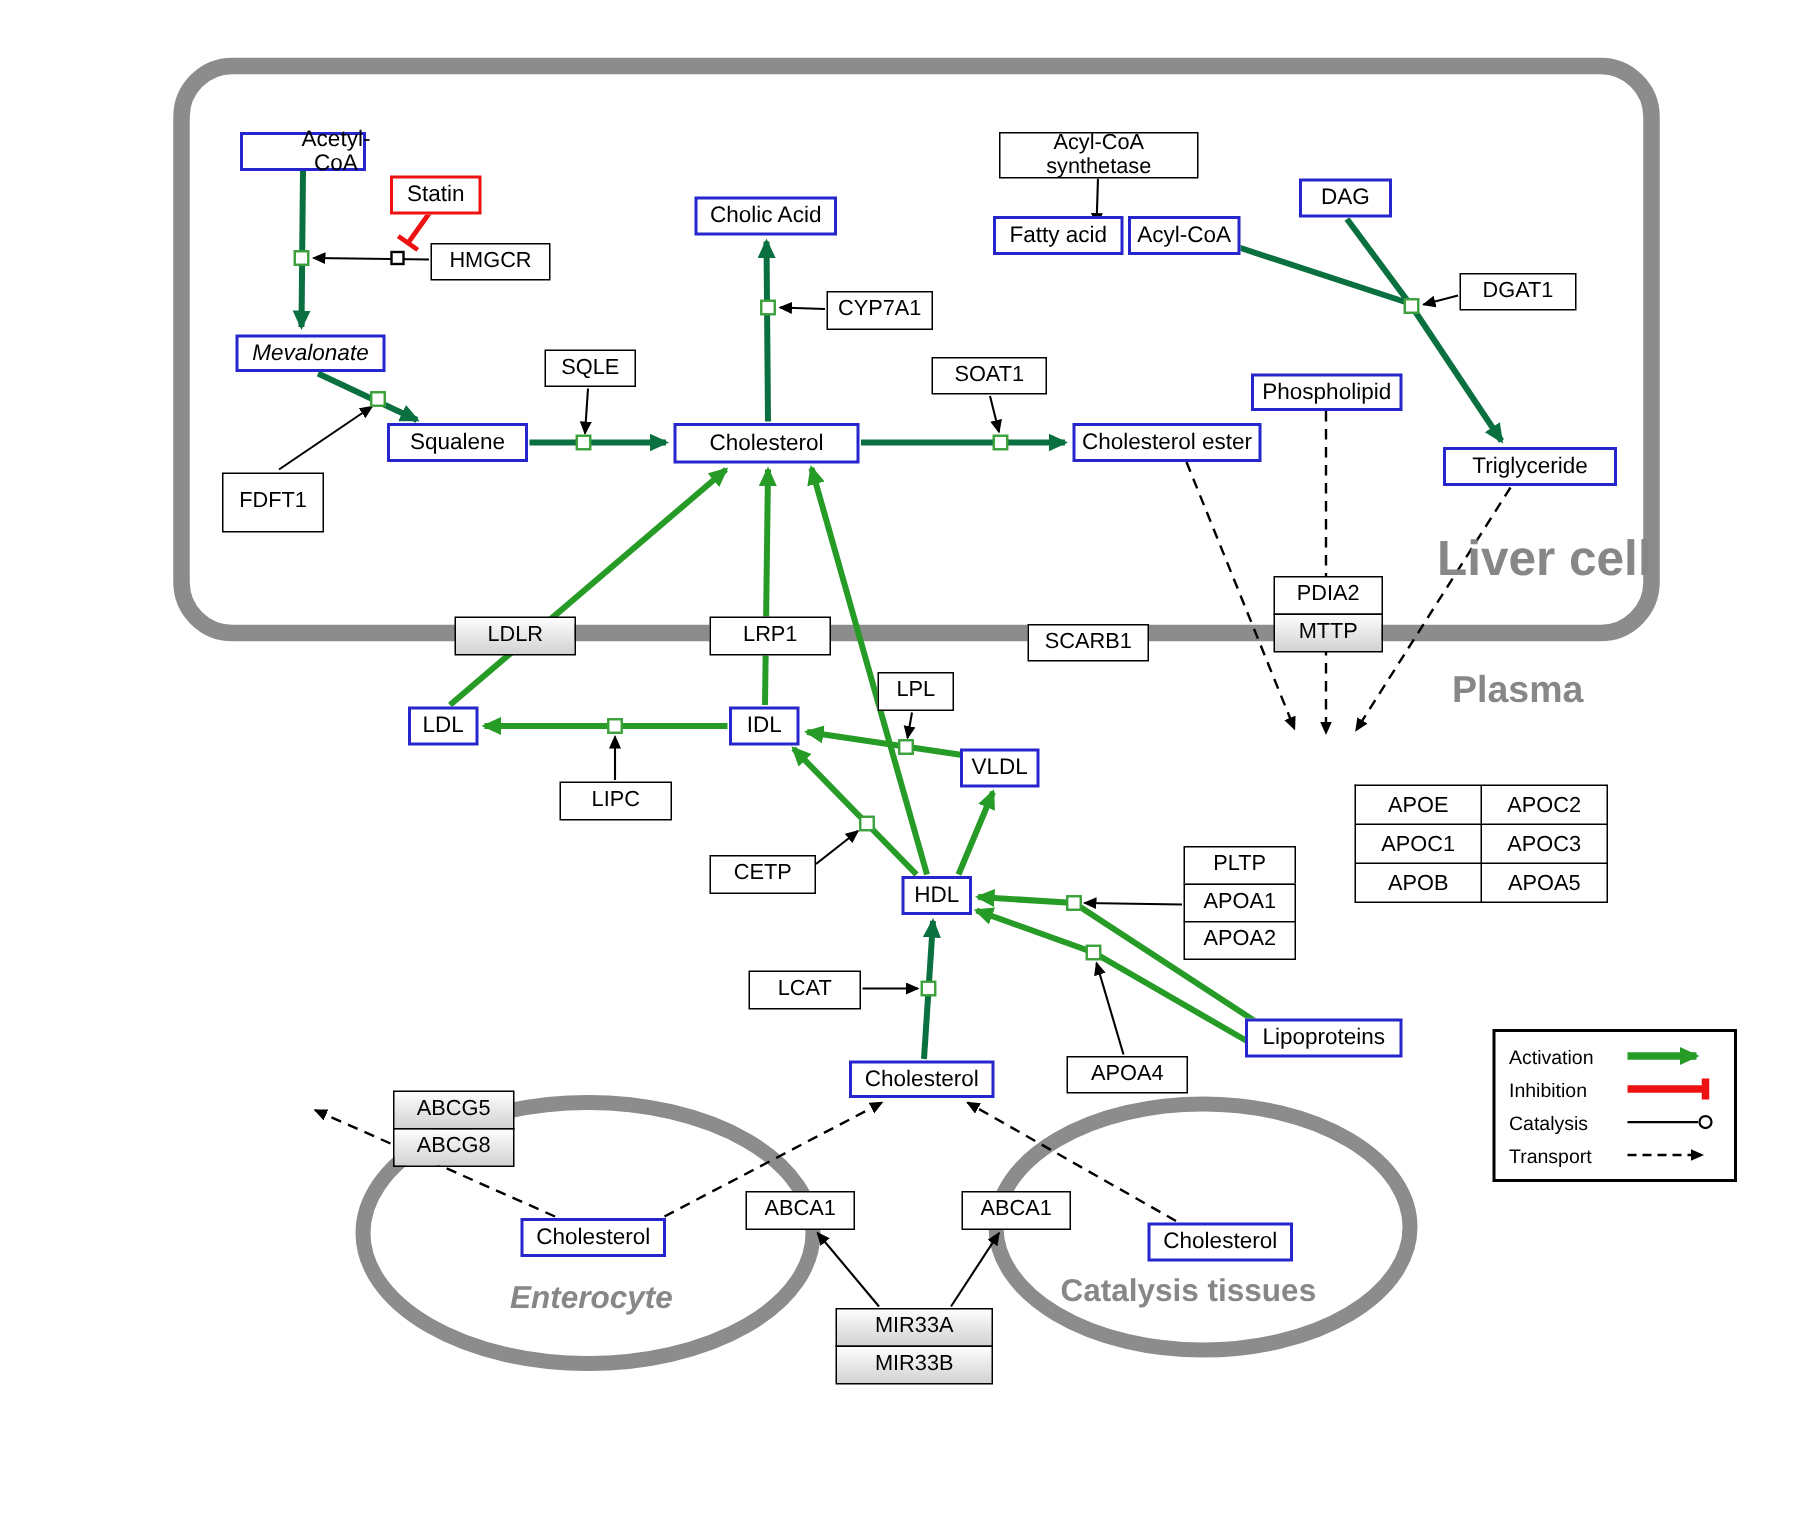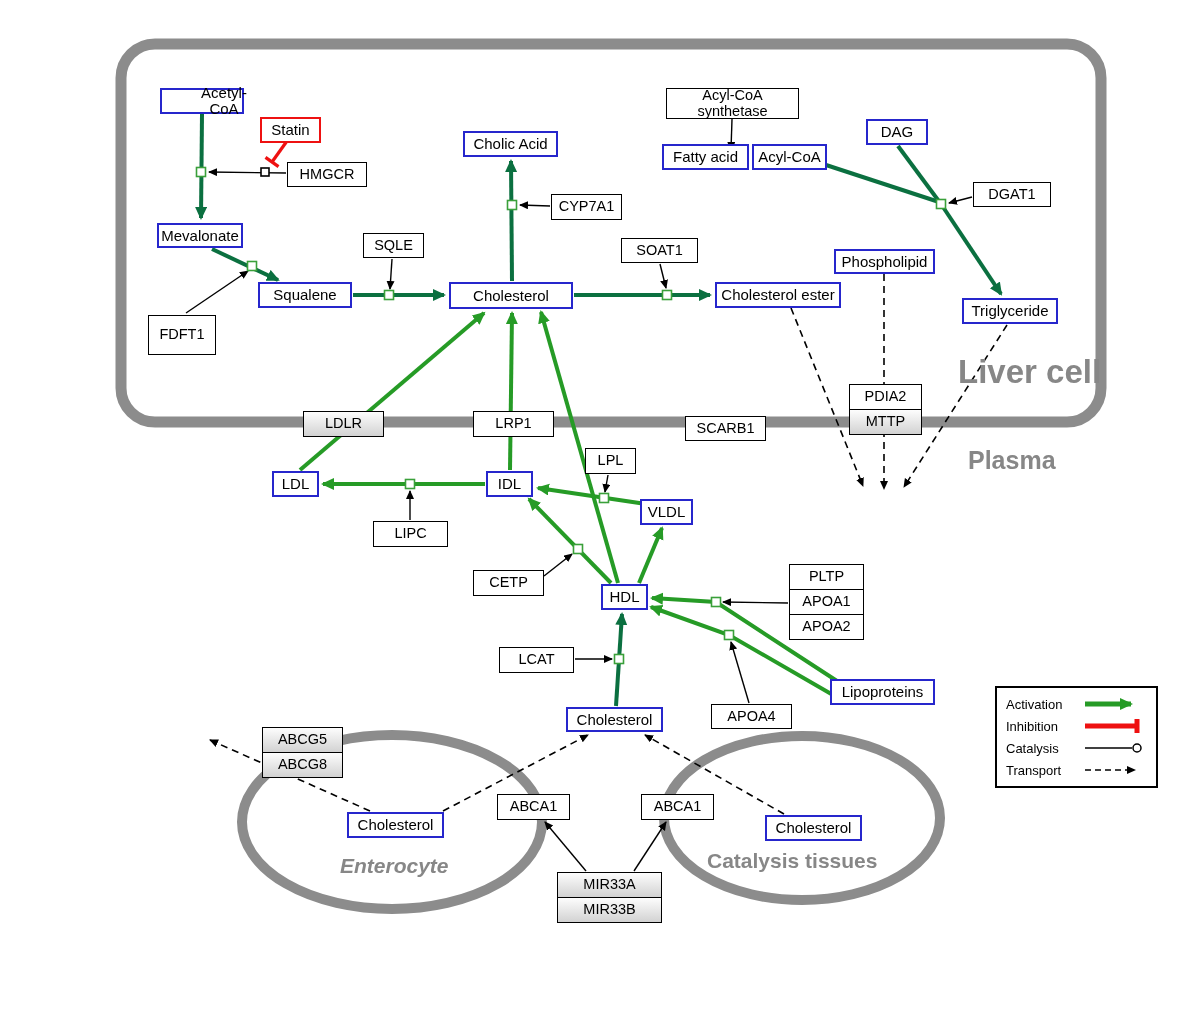--- a/index.html
+++ b/index.html
@@ -119,30 +119,30 @@
       <rect x="261" y="168" width="8" height="8" stroke="#000"></rect>
     </g>
   </svg>
 
   <div class="comp-label" style="left:958px;top:353px;font-size:33px;">Liver cell</div>
   <div class="comp-label" style="left:968px;top:446px;font-size:25px;">Plasma</div>
   <div class="comp-label" style="left:340px;top:854px;font-size:21px;font-style:italic;">Enterocyte</div>
   <div class="comp-label" style="left:707px;top:849px;font-size:21px;">Catalysis tissues</div>
 
   <div class="node met" style="left:160px;top:88px;width:84px;height:26px;padding-left:44px;">Acetyl-CoA</div>
-  <div class="node met" style="left:157px;top:223px;width:86px;height:25px;">Mevalonate</div>
+  <div class="node met" style="left:157px;top:223px;width:100px;height:25px;font-style:italic;">Mevalonate</div>
   <div class="node met" style="left:258px;top:282px;width:94px;height:26px;">Squalene</div>
   <div class="node met" style="left:463px;top:131px;width:95px;height:26px;">Cholic Acid</div>
   <div class="node met" style="left:449px;top:282px;width:124px;height:27px;">Cholesterol</div>
   <div class="node met" style="left:638px;top:144px;width:87px;height:26px;margin-left:24px;">Fatty acid</div>
   <div class="node met" style="left:752px;top:144px;width:75px;height:26px;">Acyl-CoA</div>
   <div class="node met" style="left:866px;top:119px;width:62px;height:26px;">DAG</div>
   <div class="node met" style="left:834px;top:249px;width:101px;height:25px;">Phospholipid</div>
   <div class="node met" style="left:715px;top:282px;width:126px;height:26px;">Cholesterol ester</div>
-  <div class="node met" style="left:962px;top:298px;width:96px;height:26px;">Triglyceride</div>
+  <div class="node met" style="left:962px;top:298px;width:116px;height:26px;">Triglyceride</div>
   <div class="node met" style="left:272px;top:471px;width:47px;height:26px;">LDL</div>
   <div class="node met" style="left:486px;top:471px;width:47px;height:26px;">IDL</div>
   <div class="node met" style="left:640px;top:499px;width:53px;height:26px;">VLDL</div>
   <div class="node met" style="left:601px;top:584px;width:47px;height:26px;">HDL</div>
   <div class="node met" style="left:830px;top:679px;width:105px;height:26px;">Lipoproteins</div>
   <div class="node met" style="left:566px;top:707px;width:97px;height:25px;">Cholesterol</div>
   <div class="node met" style="left:347px;top:812px;width:97px;height:26px;">Cholesterol</div>
   <div class="node met" style="left:765px;top:815px;width:97px;height:26px;">Cholesterol</div>
 
   <div class="node statin" style="left:260px;top:117px;width:61px;height:26px;">Statin</div>
@@ -167,20 +167,28 @@
   <div class="node gene" style="left:789px;top:589px;width:75px;height:26px;">APOA1</div>
   <div class="node gene" style="left:789px;top:614px;width:75px;height:26px;">APOA2</div>
   <div class="node gene" style="left:711px;top:704px;width:81px;height:25px;">APOA4</div>
   <div class="node gene shaded" style="left:262px;top:727px;width:81px;height:26px;">ABCG5</div>
   <div class="node gene shaded" style="left:262px;top:752px;width:81px;height:26px;">ABCG8</div>
   <div class="node gene" style="left:497px;top:794px;width:73px;height:26px;">ABCA1</div>
   <div class="node gene" style="left:641px;top:794px;width:73px;height:26px;">ABCA1</div>
   <div class="node gene shaded" style="left:557px;top:872px;width:105px;height:26px;">MIR33A</div>
   <div class="node gene shaded" style="left:557px;top:897px;width:105px;height:26px;">MIR33B</div>
 
+  <div class="apo-table">
+    <div class="apo-cell">APOE</div>
+    <div class="apo-cell">APOC2</div>
+    <div class="apo-cell">APOC1</div>
+    <div class="apo-cell">APOC3</div>
+    <div class="apo-cell">APOB</div>
+    <div class="apo-cell">APOA5</div>
+  </div>
 
   <div class="legend">
     <div class="legend-row">
       <span>Activation</span>
       <svg width="64" height="16">
         <line x1="2" y1="8" x2="48" y2="8" stroke="#269b26" stroke-width="5" marker-end="url(#arr-gb)"></line>
       </svg>
     </div>
     <div class="legend-row">
       <span>Inhibition</span>

